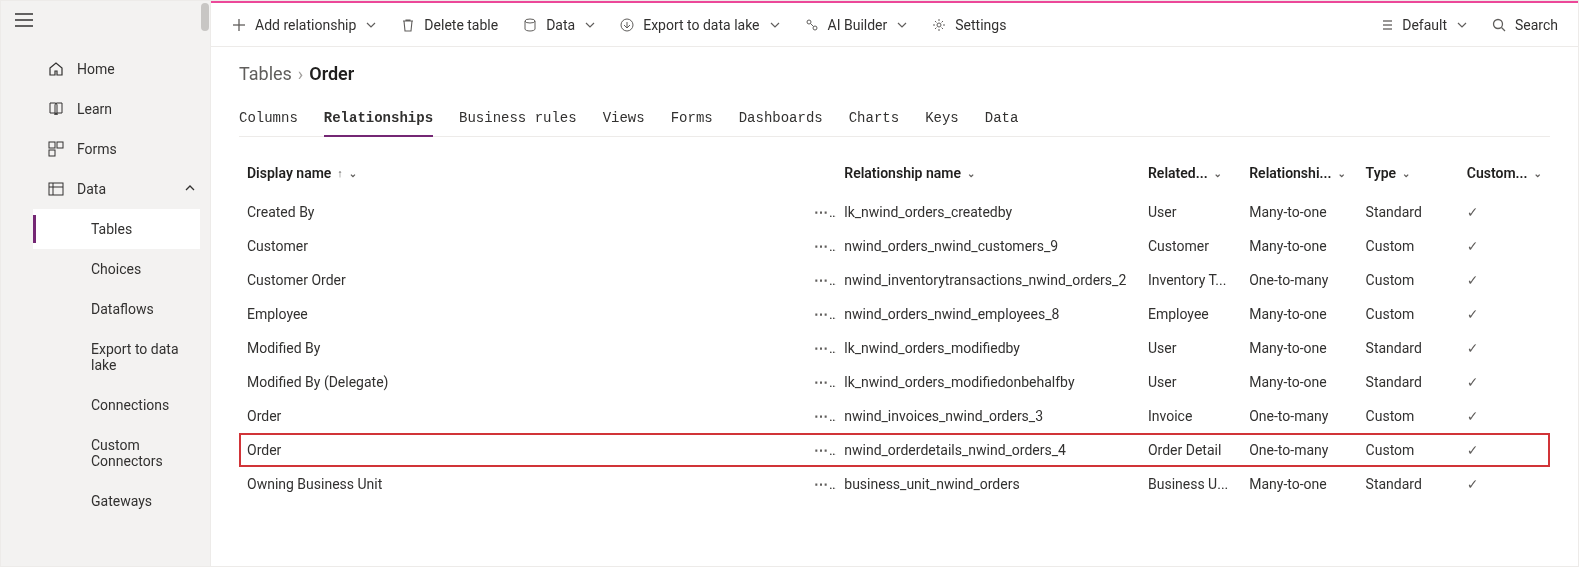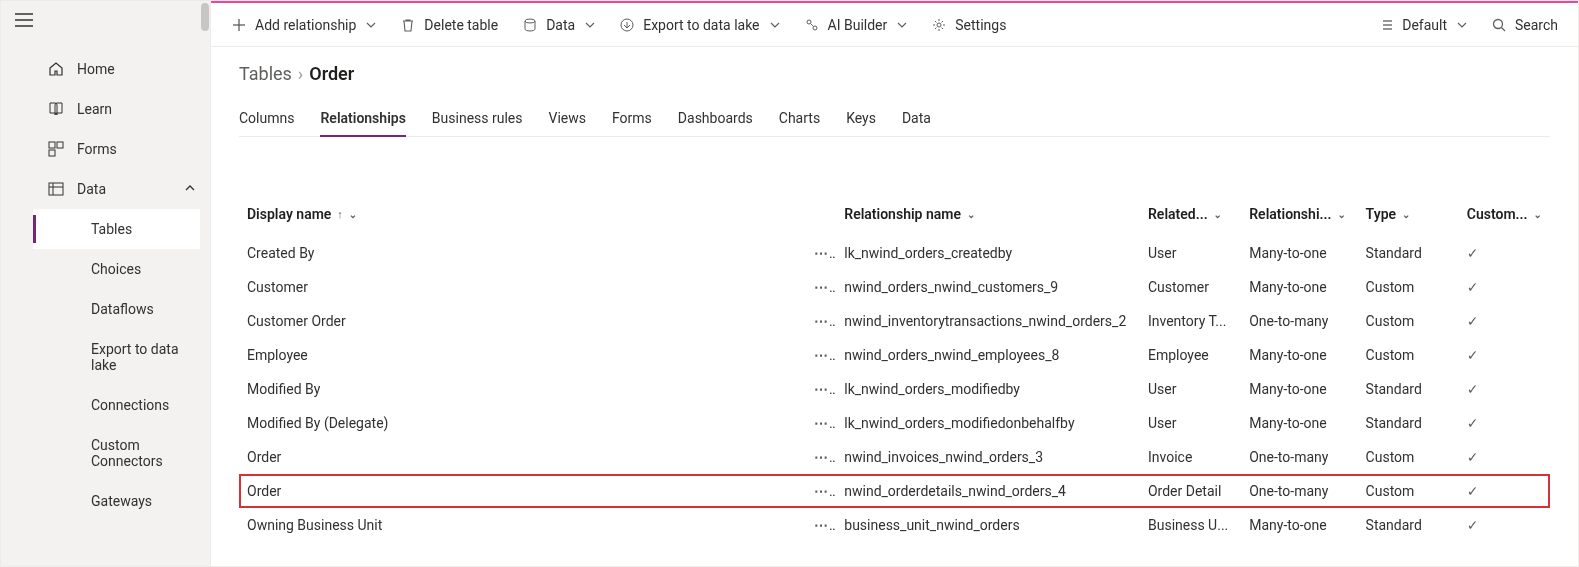--- a/index.html
+++ b/index.html
@@ -118,21 +118,22 @@
     display:flex; align-items:center; gap:6px;
     font-size: 18px;
     margin-bottom: 20px;
   }
   .crumbs .root { color:#605e5c; cursor:pointer; }
   .crumbs .sep { color:#a19f9d; }
   .crumbs .leaf { font-weight:600; color:#201f1e;}
   .tabs {
     display:flex; gap:26px;
     border-bottom: 1px solid #edebe9;
-    margin-bottom: 26px;
+    margin-bottom: 18px;
+    font-family: Liberation Mono, monospace;
   }
   .tab {
     padding: 6px 0 10px 0;
     cursor:pointer;
     color:#323130;
     position:relative;
   }
   .tab.active {
     font-weight:600;
   }
@@ -149,21 +150,21 @@
   .tbl th {
     text-align:left;
     font-weight:600;
     padding: 10px 8px 14px 8px;
     font-size:14px;
     color:#201f1e;
     white-space:nowrap;
     overflow:hidden;
     text-overflow:ellipsis;
   }
-  .tbl th .hlabel { display:inline-flex; align-items:center; gap:6px;margin-top:33px;}
+  .tbl th .hlabel { display:inline-flex; align-items:center; gap:6px;}
   .tbl td {
     padding: 8px 8px;
     font-size:14px;
     color:#323130;
     white-space:nowrap;
     overflow:hidden;
     text-overflow:ellipsis;
   }
   .tbl tr.row { height:34px; }
   .tbl tr.row.highlight td {

